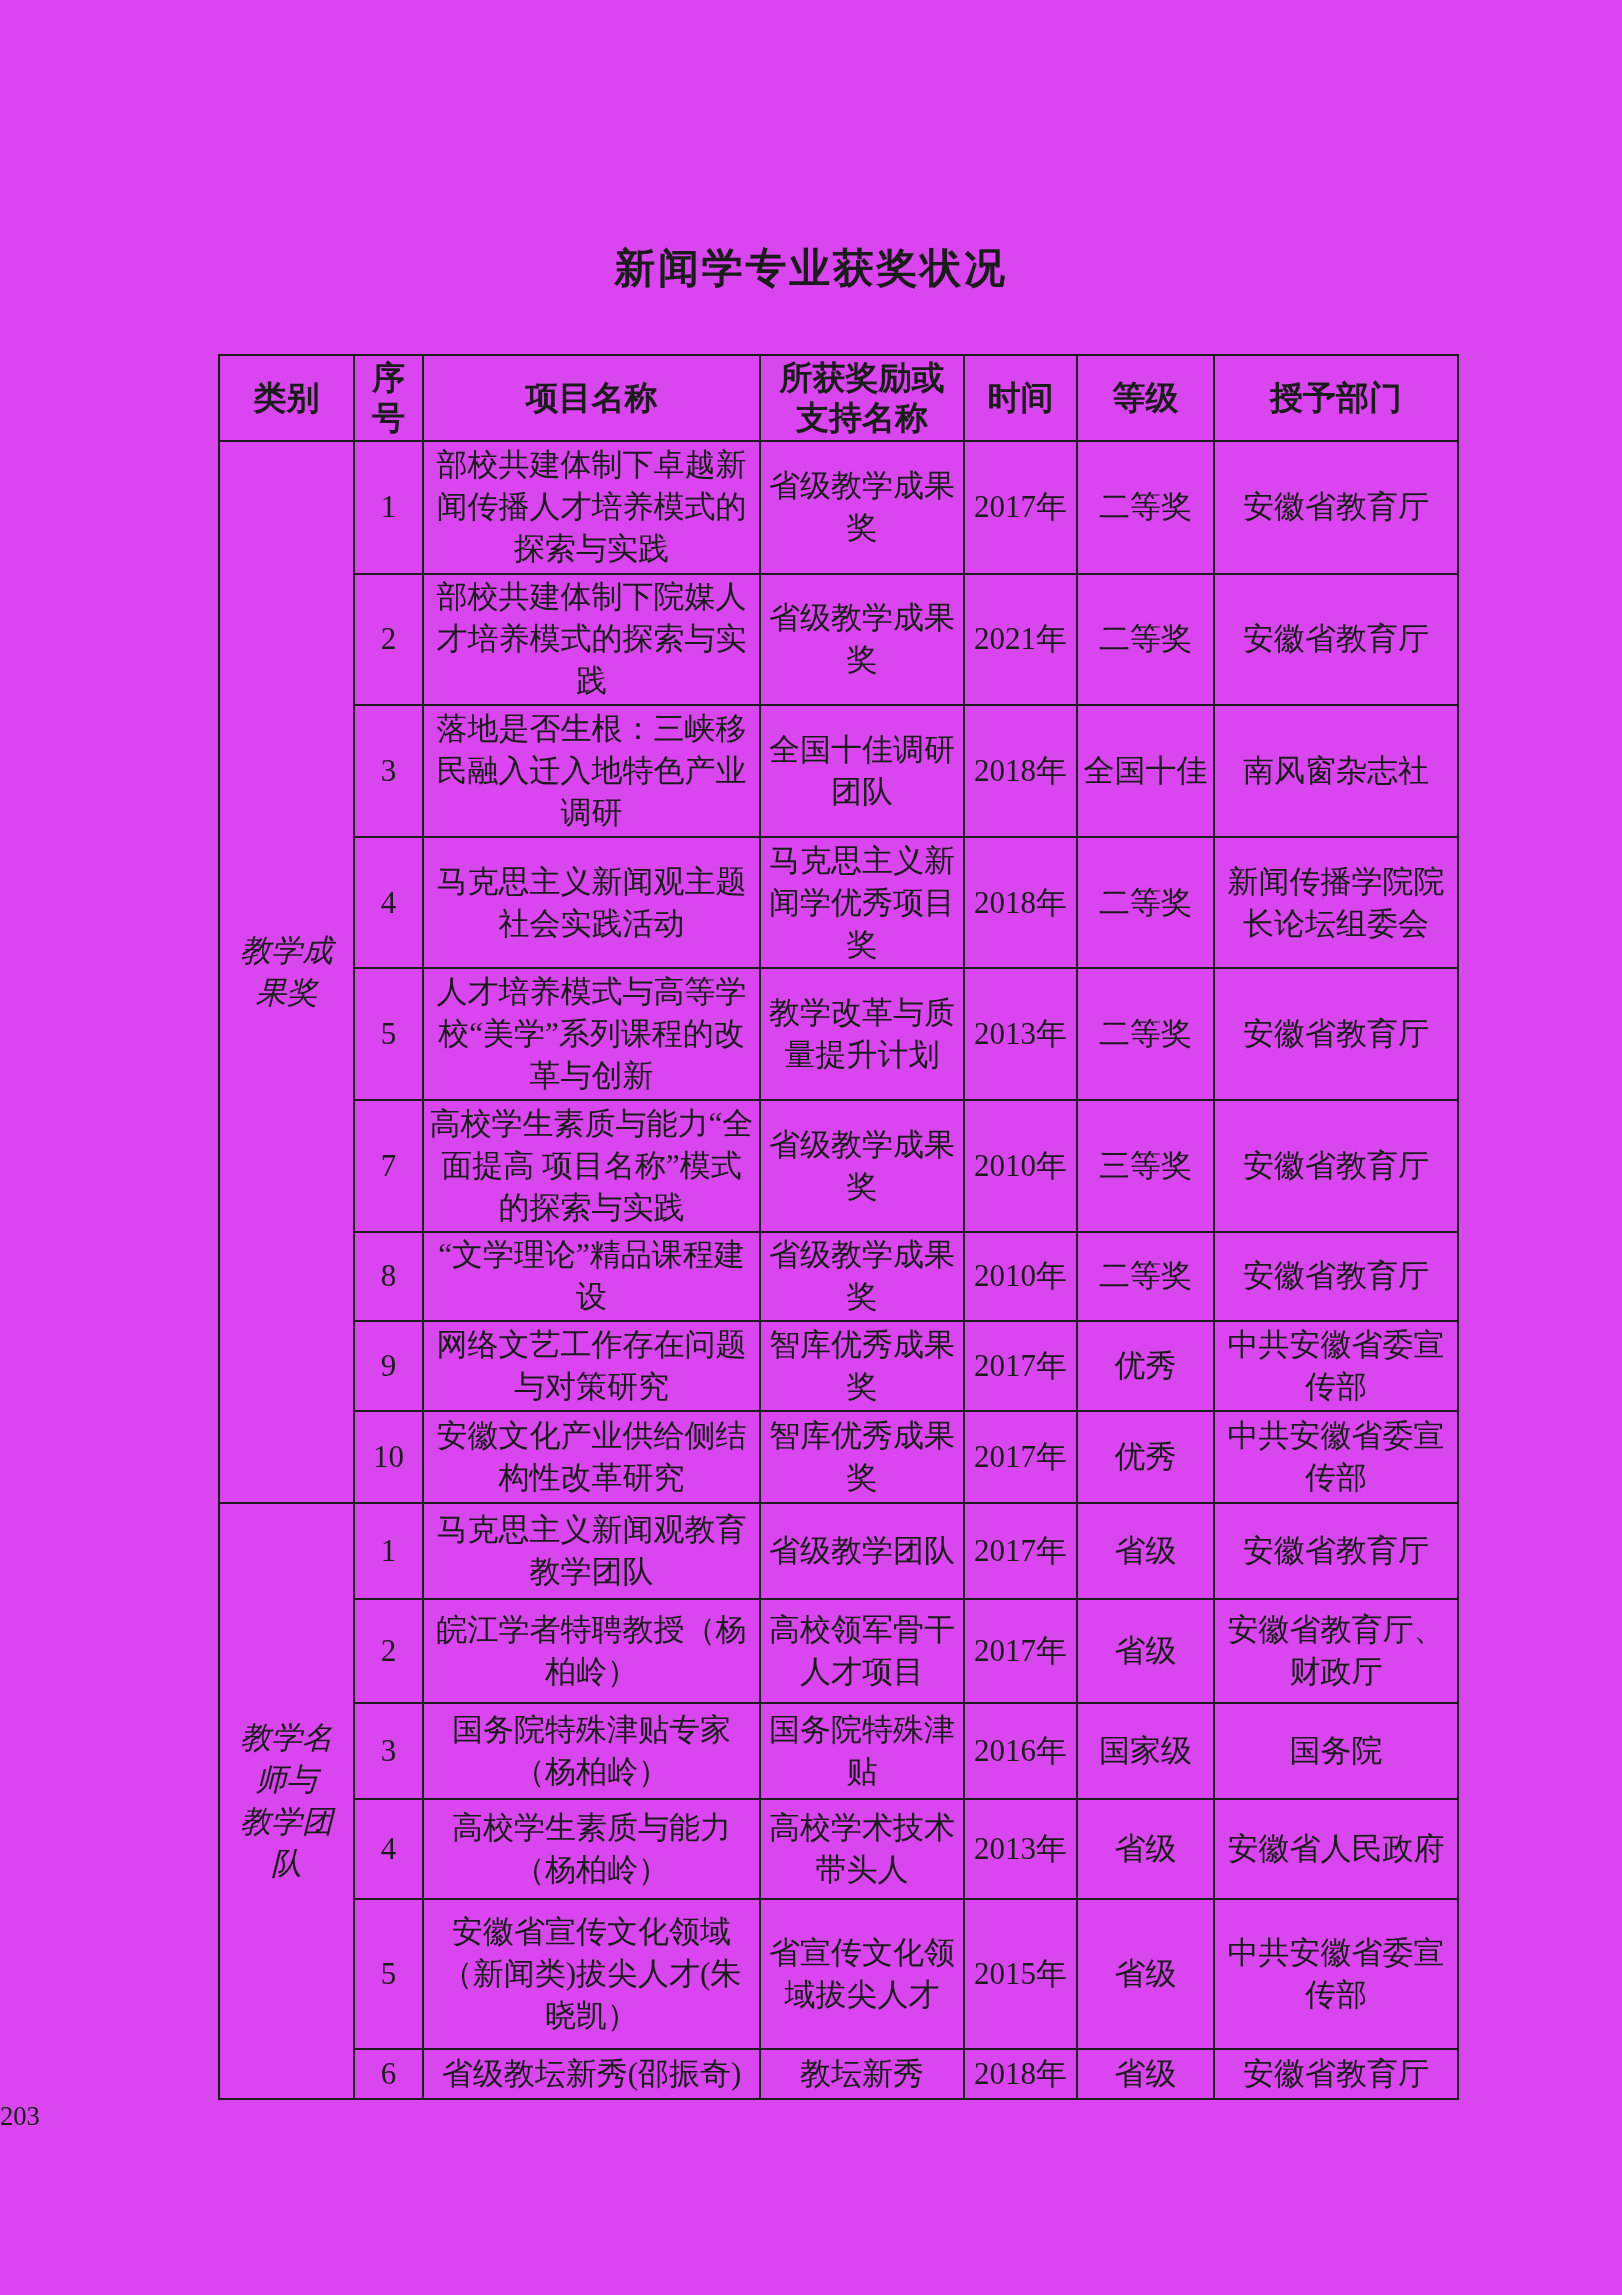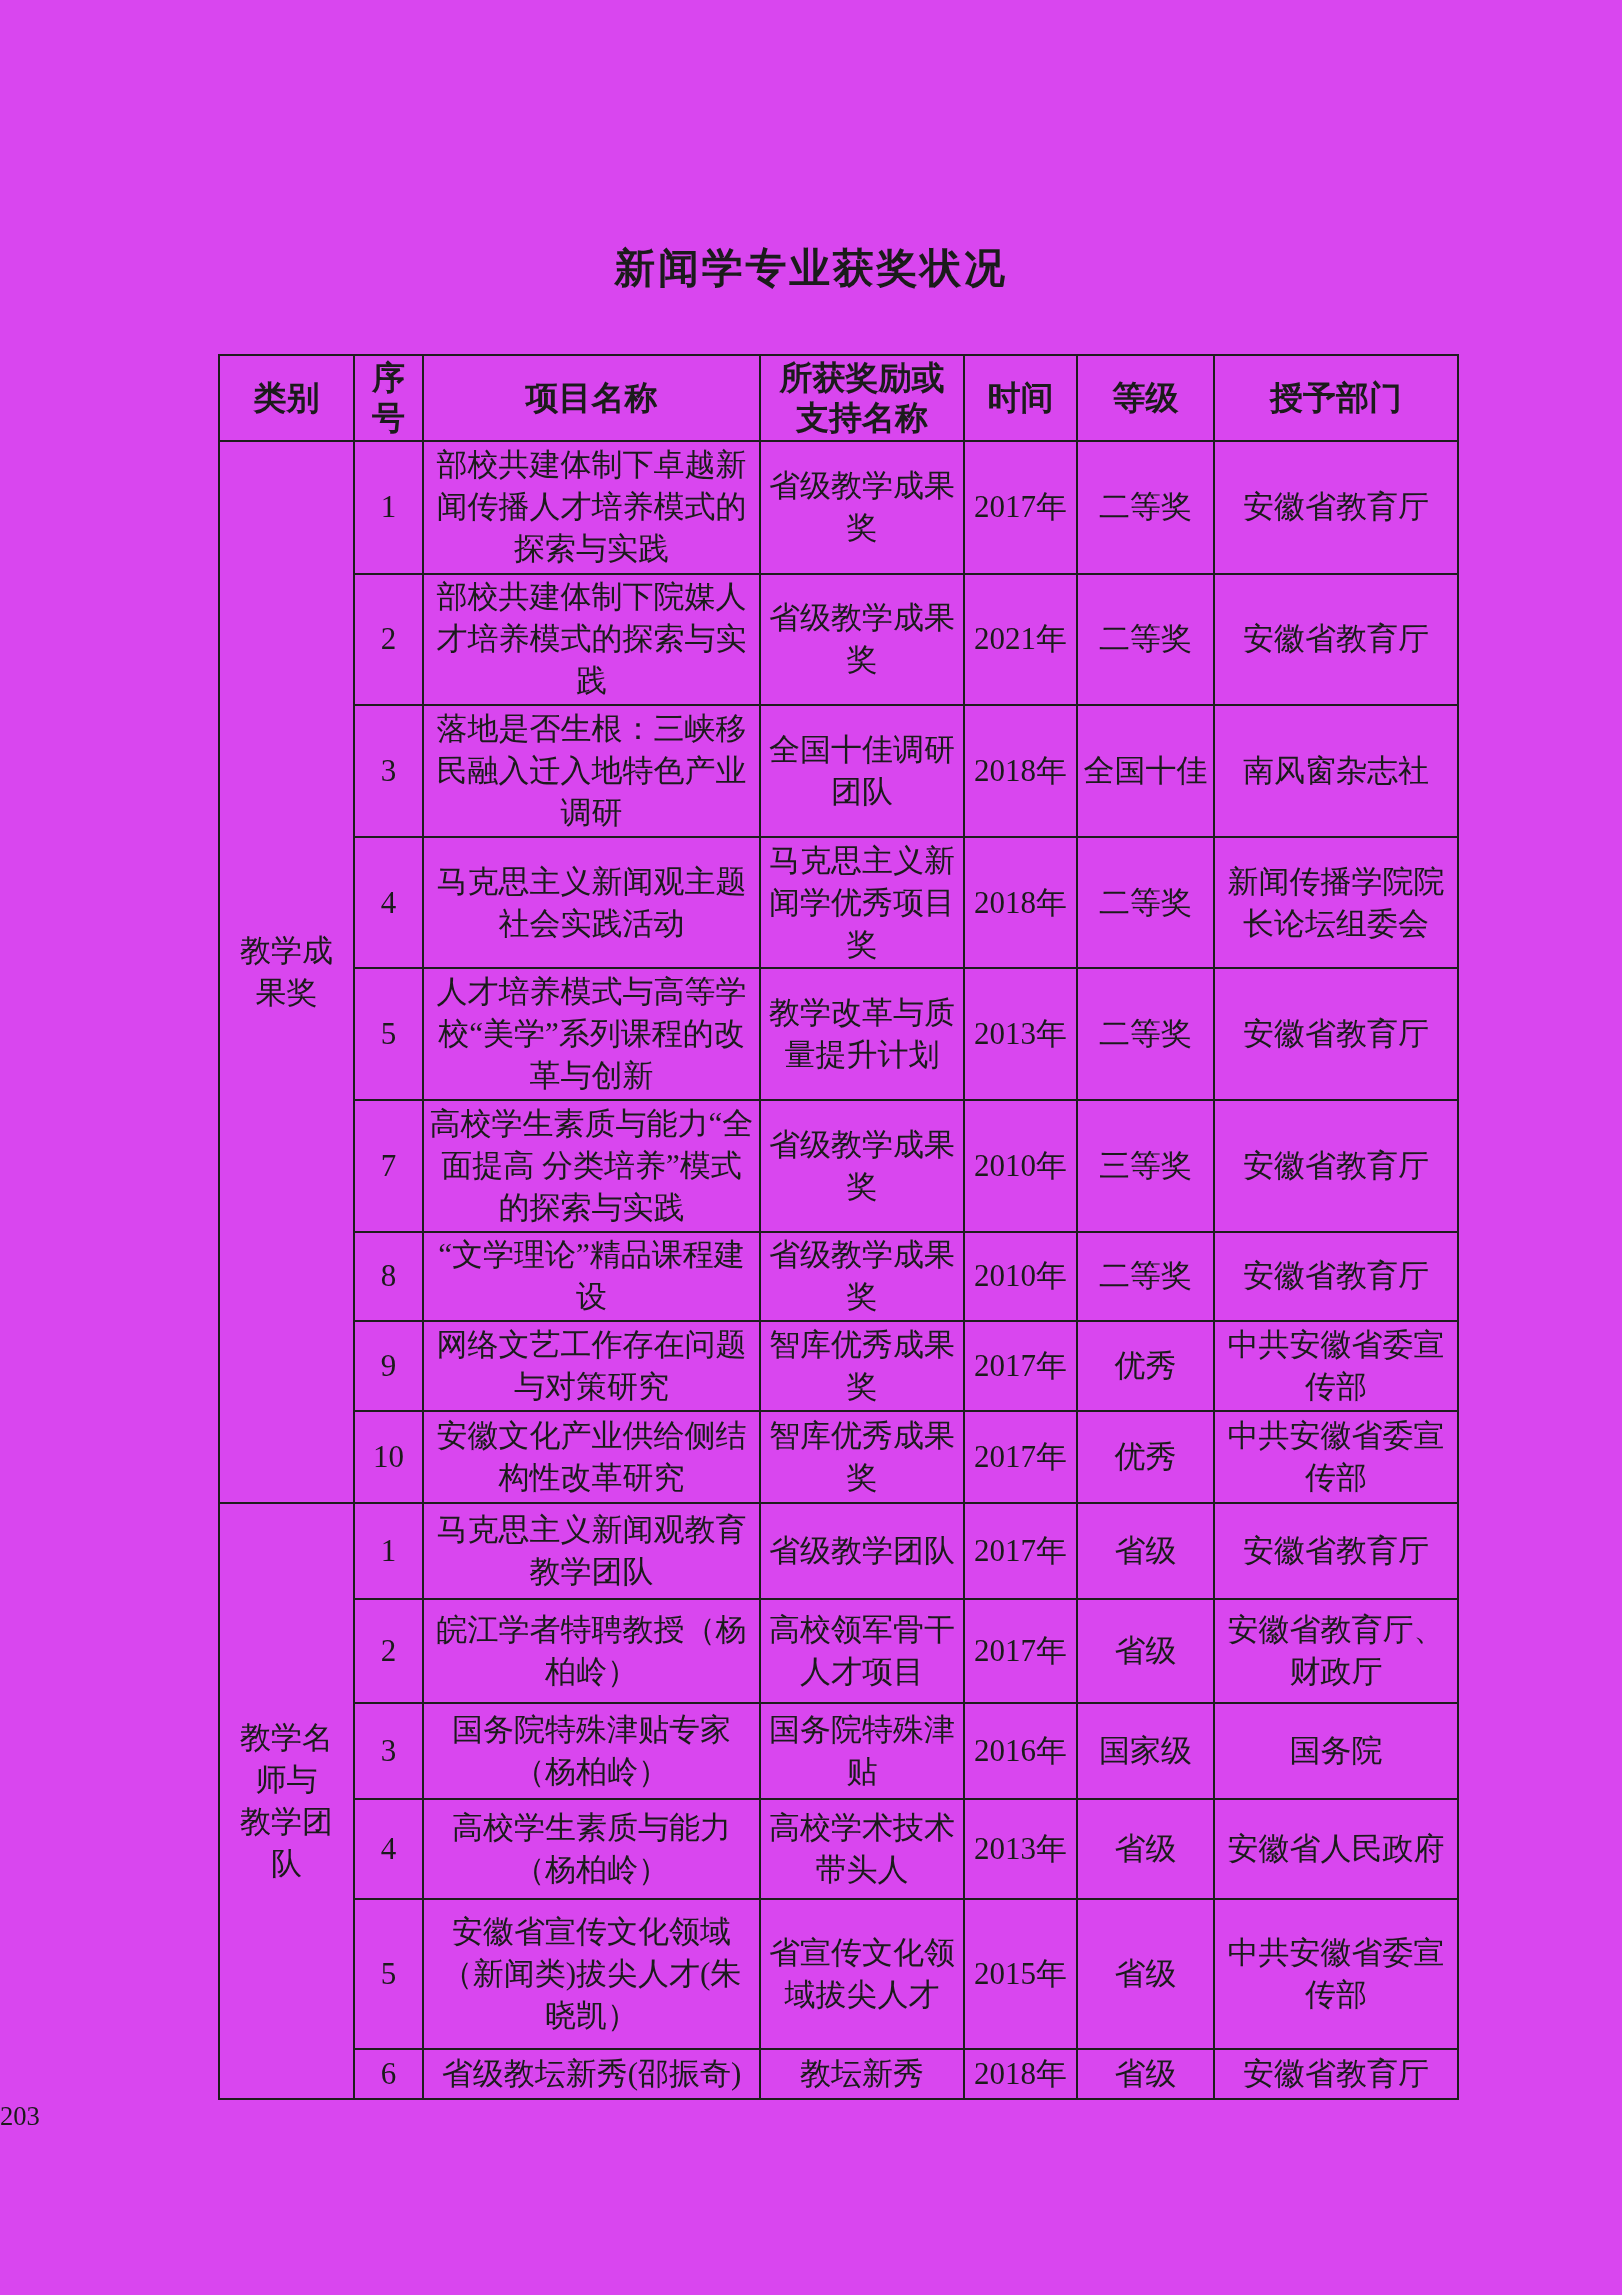--- a/index.html
+++ b/index.html
@@ -52,20 +52,21 @@
     overflow: hidden;
   }
   .awards-table th {
     font-weight: bold;
     font-size: 33px;
     line-height: 40px;
     white-space: pre-line;
   }
   td.cat {
     white-space: pre-line;
+    font-style: italic;
   }
   .page-number {
     position: absolute;
     top: 2101px;
     left: 0;
     width: 100%;
     text-align: left;
     font-size: 26.6px;
   }
 </style>
@@ -137,21 +138,21 @@
         <tr style="height: 129px;">
           <td class="no">5</td>
           <td class="project">人才培养模式与高等学校“美学”系列课程的改革与创新</td>
           <td class="award">教学改革与质量提升计划</td>
           <td class="year">2013年</td>
           <td class="level">二等奖</td>
           <td class="department">安徽省教育厅</td>
         </tr>
         <tr style="height: 128px;">
           <td class="no">7</td>
-          <td class="project">高校学生素质与能力“全面提高 分类培养”模式的探索与实践</td>
+          <td class="project">高校学生素质与能力“全面提高 项目名称”模式的探索与实践</td>
           <td class="award">省级教学成果奖</td>
           <td class="year">2010年</td>
           <td class="level">三等奖</td>
           <td class="department">安徽省教育厅</td>
         </tr>
         <tr style="height: 89px;">
           <td class="no">8</td>
           <td class="project">“文学理论”精品课程建设</td>
           <td class="award">省级教学成果奖</td>
           <td class="year">2010年</td>

